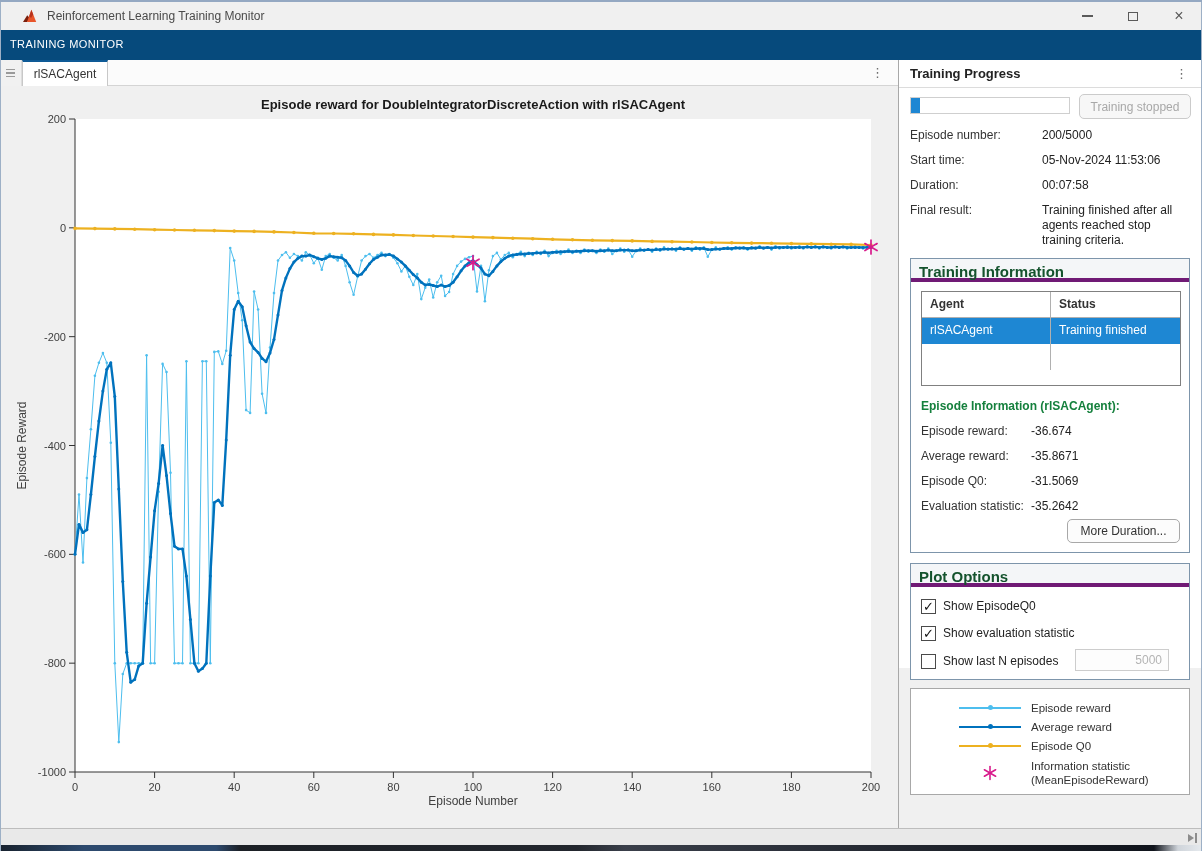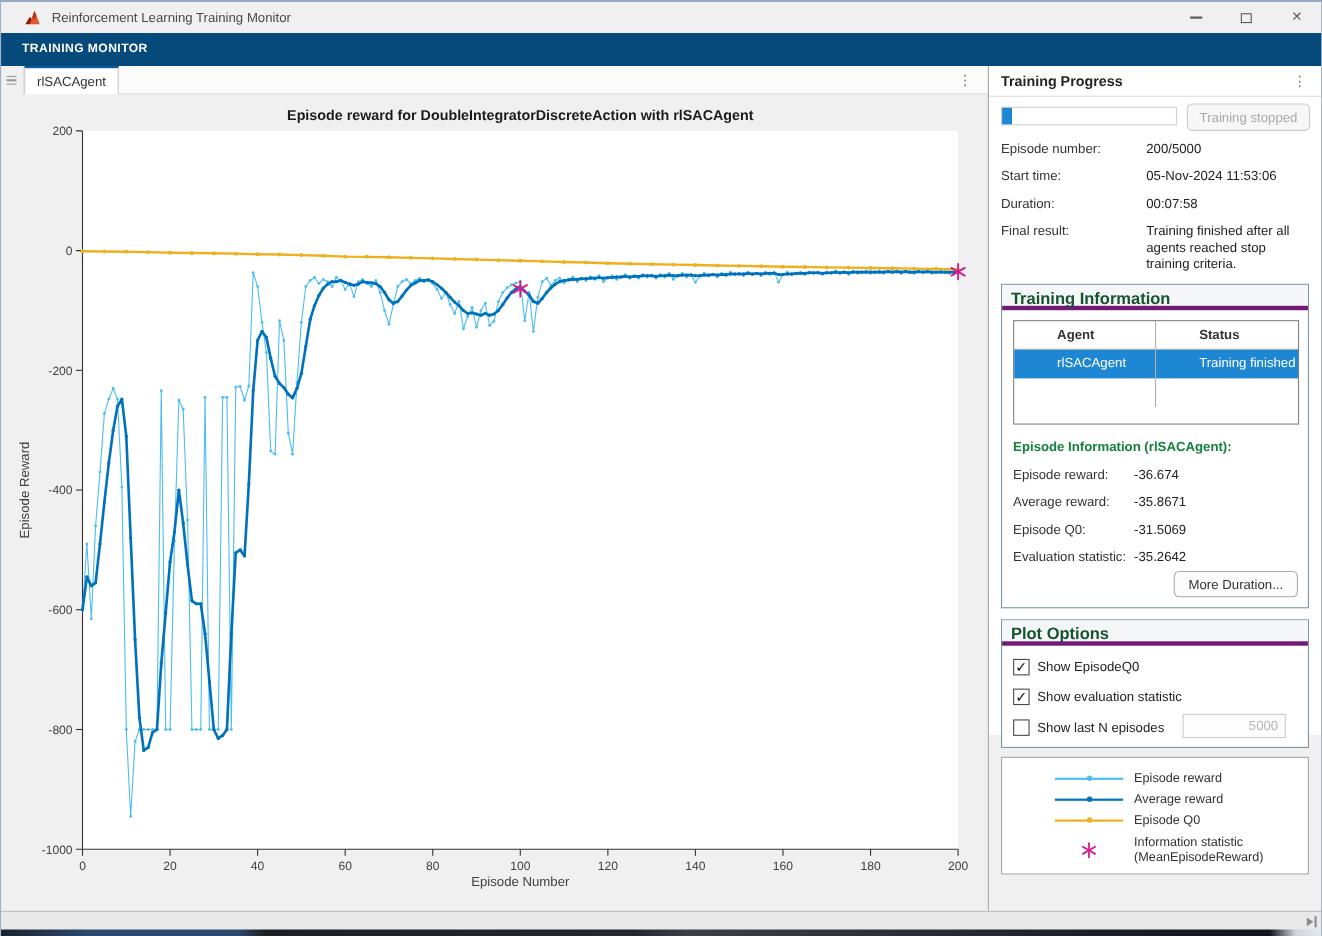--- a/index.html
+++ b/index.html
@@ -16,21 +16,21 @@
   .titlebar .logo { margin-left:22px; width:17px; height:15px; }
   .titlebar .title { margin-left:8px; color:#4a4a4a; font-size:12px; }
   .win-controls { position:absolute; right:0; top:0; height:28px; display:flex; }
   .win-btn { width:46px; height:28px; display:flex; align-items:center; justify-content:center; cursor:default; }
   .min-glyph { width:11px; height:2px; background:#5a5a5a; }
   .max-glyph { width:10px; height:9px; border:1.4px solid #5a5a5a; background:transparent; }
   .close-glyph { font-size:16px; color:#5a5a5a; line-height:16px; font-weight:400; }
 
   
   .ribbon { position:absolute; left:0; top:30px; width:1202px; height:30px; background:#064a7c; }
-  .ribbon-tab { display:inline-block; padding:8px 10px 0 20px; color:#fff; font-size:11px; font-weight:bold; letter-spacing:.4px; }
+  .ribbon-tab { display:inline-block; padding:8px 10px 0 10px; color:#fff; font-size:11px; font-weight:normal; letter-spacing:.4px; }
 
   
   .tabstrip { position:absolute; left:0; top:60px; width:898px; height:26px; background:#fbfbfb; border-bottom:1px solid #d4d4d4; }
   .drag-handle { position:absolute; left:0; top:0; width:22px; height:26px; background:#f1f1f1; border-right:1px solid #ddd;
     display:flex; flex-direction:column; gap:2px; align-items:center; justify-content:center; }
   .drag-handle i { display:block; width:9px; height:1.5px; background:#9a9a9a; }
   .doc-tab { position:absolute; left:22px; top:0; width:86px; height:26px; background:#fff;
     border-left:1px solid #c8c8c8; border-right:1px solid #c8c8c8; border-top:2px solid #0e5a96;
     display:flex; align-items:center; justify-content:center; font-size:12px; color:#333; }
   .kebab { color:#6e6e6e; font-size:13px; line-height:13px; text-align:center; cursor:default; }
@@ -59,21 +59,21 @@
   .info-row { position:absolute; left:11px; width:281px; font-size:12px; }
   .info-row .lbl { position:absolute; left:0; top:0; color:#333; }
   .info-row .val { position:absolute; left:132px; top:0; width:149px; color:#222; line-height:15px; }
 
   .groupbox { position:absolute; left:11px; width:280px; border:1px solid #7d95ab; background:#fff; }
   .gb-header { height:23px; background:#f4f6f8; border-bottom:4px solid #701a75; font-weight:bold; font-size:15px;
     color:#14532d; padding:4px 8px; }
 
   .agent-table { position:absolute; left:10px; top:32px; width:260px; height:95px; border:1px solid #808080; background:#fff; }
   .tbl-row { display:flex; height:26px; }
-  .tbl-row .cell { width:130px; padding:5px 8px; font-size:12px; border-right:1px solid #b0b0b0; overflow:hidden; white-space:nowrap;margin-left:31px; }
+  .tbl-row .cell { width:130px; padding:5px 8px; font-size:12px; border-right:1px solid #b0b0b0; overflow:hidden; white-space:nowrap; }
   .tbl-row .cell:last-child { border-right:none; }
   .tbl-head { font-weight:bold; border-bottom:1px solid #b0b0b0; }
   .ep-title { position:absolute; left:10px; font-weight:bold; font-size:12px; color:#15803d; }
   .ep-row { position:absolute; left:10px; width:260px; font-size:12px; }
   .ep-row .lbl { position:absolute; left:0; color:#333; }
   .ep-row .val { position:absolute; left:110px; color:#222; }
   .details-btn { position:absolute; right:9px; bottom:9px; width:113px; height:24px; border:1px solid #a8a8a8; border-radius:5px;
     background:#fcfcfc; color:#333; font-size:12px; display:flex; align-items:center; justify-content:center; }
 
   .opt-row { position:absolute; left:10px; height:16px; display:flex; align-items:center; gap:7px; font-size:12px; color:#222; }

